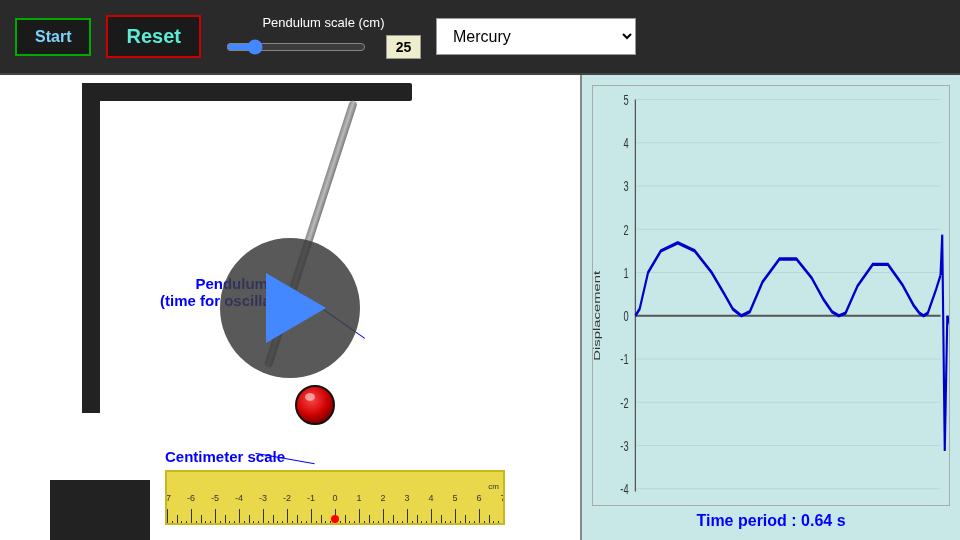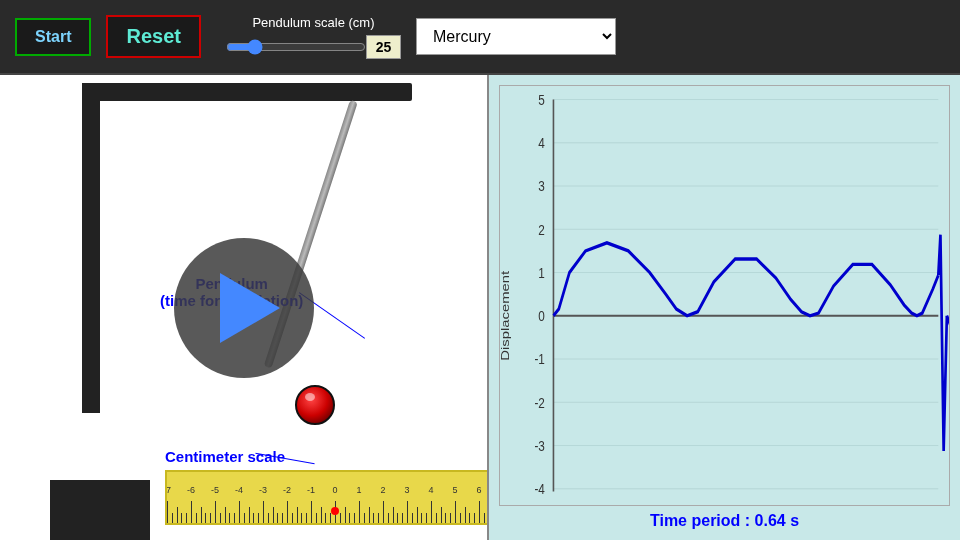--- a/index.html
+++ b/index.html
@@ -15,38 +15,38 @@
       padding: 8px 18px; font-size: 16px; font-weight: bold; cursor: pointer;
     }
     .btn-reset {
       background: #1a1a1a; color: #5eead4; border: 2px solid #cc0000;
       padding: 8px 18px; font-size: 20px; font-weight: bold; cursor: pointer;
     }
     .pendulum-length-section {
       display: flex; flex-direction: column; align-items: center; margin-left: 10px;
     }
     .pendulum-length-label { color: white; font-size: 13px; margin-bottom: 5px; }
-    .slider-row { display: flex; align-items: center; gap: 0; }
+    .slider-row { display: flex; align-items: center; gap: 20px; }
     input[type=range] { width: 140px; accent-color: #4488ff; }
     .length-value {
       background: #eeeecc; border: 1px solid #999; padding: 3px 8px;
       font-size: 14px; font-weight: bold; min-width: 35px; text-align: center;
     }
     .gravity-label { color: white; font-size: 13px; margin-left: 20px; flex: 1; }
     .planet-select {
       background: white; border: 1px solid #999; padding: 8px 30px 8px 12px;
       font-size: 16px; min-width: 200px; cursor: pointer; appearance: auto;
     }
 
     
     #main { display: flex; height: 465px; }
 
     
     #left-panel {
-      width: 487px; background: white; position: relative; overflow: hidden;
+      width: 580px; background: white; position: relative; overflow: hidden;
     }
 
     
     .stand-horizontal {
       position: absolute; top: 8px; left: 82px; width: 330px; height: 18px;
       background: #222; border-radius: 2px;
     }
     .stand-vertical {
       position: absolute; top: 8px; left: 82px; width: 18px; height: 330px;
       background: #222;
@@ -100,21 +100,21 @@
     }
 
     
     .ruler {
       position: absolute; bottom: 15px; left: 165px; width: 340px; height: 55px;
       background: #e8d84a; border: 2px solid #c8b820;
       display: flex; align-items: flex-start; justify-content: center;
       overflow: hidden;
     }
     .ruler-inner {
-      width: 100%; height: 100%; position: relative;
+      width: 100%; height: 100%; position: relative; margin-top: 8px;
     }
     .ruler-cm-label {
       position: absolute; top: 2px; right: 4px; font-size: 8px; color: #333;
     }
     .ruler-marks {
       position: absolute; bottom: 0; left: 0; right: 0; height: 40px;
     }
     .ruler-number {
       position: absolute; top: 2px; font-size: 9px; color: #333; transform: translateX(-50%);
     }

